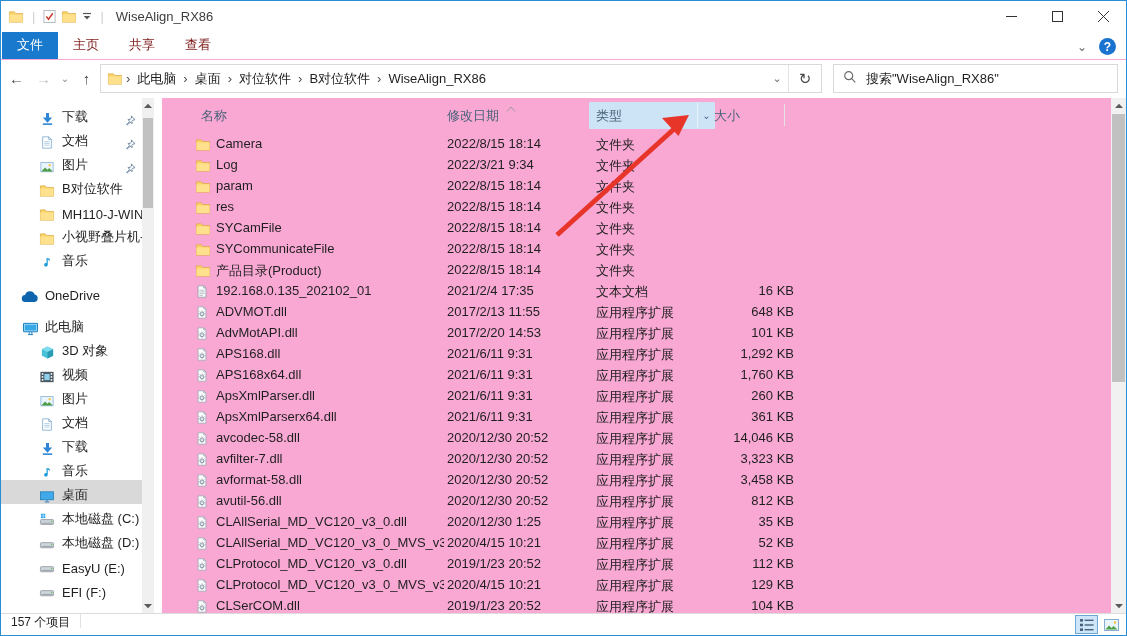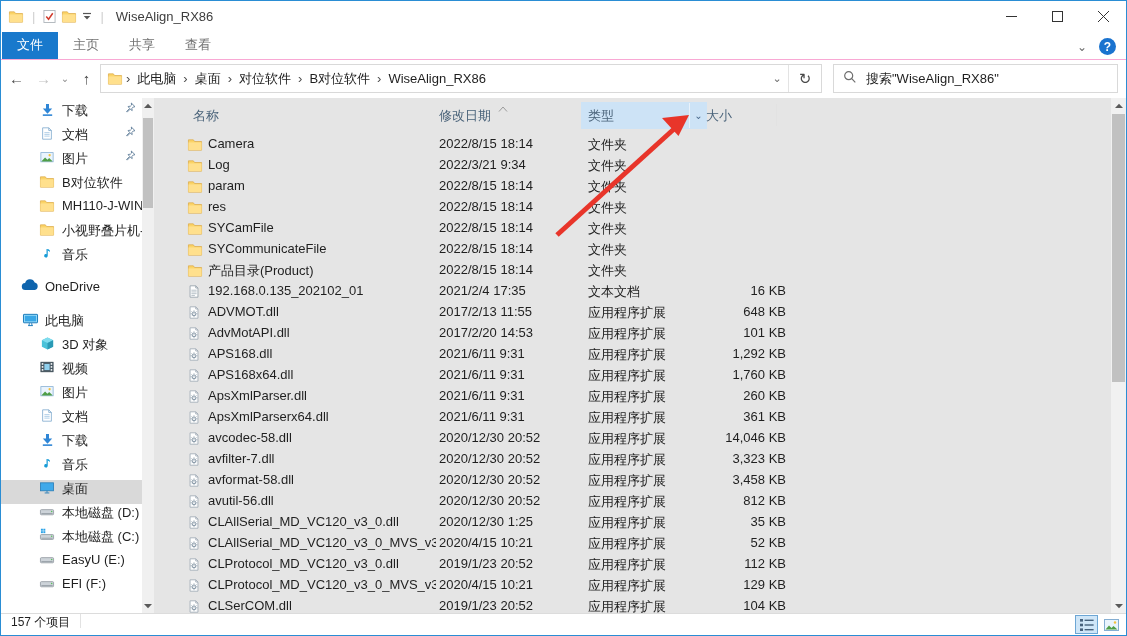--- a/index.html
+++ b/index.html
@@ -11,21 +11,21 @@
   .titlebar { height:31px; display:flex; align-items:center; padding-left:7px; }
   .qat { display:flex; align-items:center; gap:5px; }
   .qat .sep { color:#cfcfcf; font-size:13px; margin:0 3px; }
   .qat-btn { display:flex; align-items:center; }
   .title-text { margin-left:9px; font-size:13px; color:#3d3d3d; }
   .win-controls { margin-left:auto; display:flex; height:31px; }
   .win-btn { width:46px; height:31px; display:flex; align-items:center; justify-content:center; }
 
   
   .ribbon { height:28px; display:flex; align-items:flex-end; border-bottom:1px solid #f9a8d4; padding-left:1px; }
-  .tab { padding:4px 15px 5px; font-size:13px; color:#737373; cursor:default; }
+  .tab { padding:4px 15px 5px; font-size:13px; color:#7f1d1d; cursor:default; }
   .tab.active { background:var(--file-tab,#1979cc); color:#fff; }
   .ribbon-right { margin-left:auto; display:flex; align-items:center; gap:12px; padding:0 10px 4px 0; }
   .collapse-chevron { color:#6d6d6d; font-size:12px; line-height:10px; }
   .help-btn { width:17px; height:17px; border-radius:50%; background:#1a73cf; color:#fff; font-size:12px; font-weight:bold; display:flex; align-items:center; justify-content:center; }
 
   
   .navrow { height:37px; display:flex; align-items:center; padding:0 8px 0 2px; }
   .nav-btn { width:27px; height:28px; display:flex; align-items:center; justify-content:center; font-size:15px; color:#4a4a4a; }
   .nav-btn.disabled { color:#c3c3c3; }
   .nav-btn.small { width:16px; font-size:10px; color:#8d8d8d; }
@@ -36,34 +36,34 @@
   .crumb-sep { color:#4a4a4a; font-size:13px; }
   .addr-drop { width:22px; height:27px; display:flex; align-items:center; justify-content:center; color:#6d6d6d; font-size:11px; }
   .addr-refresh { width:33px; height:27px; border-left:1px solid #e3e3e3; display:flex; align-items:center; justify-content:center; color:#4a4a4a; font-size:15px; }
   .searchbox { margin-left:11px; flex:1; height:29px; border:1px solid #d9d9d9; display:flex; align-items:center; gap:9px; padding:0 9px; }
   .search-text { color:#1e1e1e; white-space:nowrap; }
 
   
   .main { position:absolute; top:97px; left:0; right:0; bottom:22px; display:flex; }
 
   .sidebar { width:141px; padding-top:4px; overflow:hidden; position:relative; }
-  .side-item { height:24px; display:flex; align-items:flex-start; gap:6px; white-space:nowrap; cursor:default; }
+  .side-item { height:24px; display:flex; align-items:flex-end; gap:6px; white-space:nowrap; cursor:default; }
   .side-item.lvl0 { padding-left:20px; }
   .side-item.lvl1 { padding-left:37px; }
   .side-item.selected { background:var(--side-sel,#d9d9d9); }
   .side-item .icon { width:18px; display:flex; justify-content:center; flex:none; }
   .side-item .pin { margin-left:auto; margin-right:6px; flex:none; display:flex; }
   .gap8 { margin-top:9px; }
 
   .side-scroll { width:12px; background:#f0f0f0; position:relative; flex:none; }
   .side-scroll .thumb { position:absolute; left:1px; right:1px; top:20px; height:90px; background:#c1c1c1; }
   .scroll-arrow { position:absolute; left:0; right:0; height:14px; display:flex; align-items:center; justify-content:center; }
   .scroll-arrow.up { top:0; } .scroll-arrow.down { bottom:0; }
 
-  .listarea { flex:1; position:relative; overflow:hidden; background:#e5e5e5; }
+  .listarea { flex:1; position:relative; overflow:hidden; background:#f9a8d4;margin-left:8px; }
   .list-header { position:absolute; top:4px; left:0; right:0; height:27px; font-size:13px; color:#4a637a; }
   .hdr-name { position:absolute; left:39px; top:5px; }
   .hdr-caret { position:absolute; left:344px; top:-2px; }
   .hdr-date { position:absolute; left:285px; top:5px; }
   .hdr-type-bg { position:absolute; left:427px; top:0; width:126px; height:27px; background:var(--type-bg,#cde3f6); display:flex; align-items:center; }
   .hdr-type-label { padding-left:7px; flex:1; }
   .hdr-type-chevron { width:18px; height:25px; display:flex; align-items:center; justify-content:center; border-left:1px solid #e9f2fb; color:#49698c; font-size:10px; }
   .hdr-size { position:absolute; left:552px; top:5px; }
   .hdr-sep { position:absolute; left:622px; top:2px; width:1px; height:22px; background:#e2e2e2; }
 
@@ -361,42 +361,42 @@
             <svg width="16" height="15" viewBox="0 0 16 16">
               <rect x="1" y="3" width="14" height="8.5" fill="#3fa9ea" stroke="#2d7fb8" stroke-width="0.9"></rect>
               <path d="M8 11.5v2M5.5 13.8h5" stroke="#2d7fb8" stroke-width="1"></path>
             </svg>
           </span>
           <span>桌面</span>
         </div>
         <div class="side-item lvl1">
           <span class="icon">
             <svg width="16" height="15" viewBox="0 0 16 16">
-              <rect x="1" y="6" width="14" height="5.5" rx="1" fill="#cdd3d9" stroke="#8a9299" stroke-width="0.8"></rect>
-              <rect x="2" y="9.6" width="12" height="1" fill="#9aa2a9"></rect>
-              <circle cx="13" cy="8" r="0.8" fill="#58c35a"></circle>
-            </svg>
-          </span>
-          <span>本地磁盘 (D:)</span>
-        </div>
-        <div class="side-item lvl1">
-          <span class="icon">
-            <svg width="16" height="15" viewBox="0 0 16 16">
               <g fill="#2ba3e8">
                 <rect x="1.5" y="0.8" width="2.1" height="2.1"></rect>
                 <rect x="4.1" y="0.8" width="2.1" height="2.1"></rect>
                 <rect x="1.5" y="3.4" width="2.1" height="2.1"></rect>
                 <rect x="4.1" y="3.4" width="2.1" height="2.1"></rect>
               </g>
               <rect x="1" y="7" width="14" height="5.2" rx="1" fill="#cdd3d9" stroke="#8a9299" stroke-width="0.8"></rect>
               <rect x="2" y="10.4" width="12" height="1" fill="#9aa2a9"></rect>
               <circle cx="13" cy="8.8" r="0.8" fill="#58c35a"></circle>
             </svg>
           </span>
           <span>本地磁盘 (C:)</span>
+        </div>
+        <div class="side-item lvl1">
+          <span class="icon">
+            <svg width="16" height="15" viewBox="0 0 16 16">
+              <rect x="1" y="6" width="14" height="5.5" rx="1" fill="#cdd3d9" stroke="#8a9299" stroke-width="0.8"></rect>
+              <rect x="2" y="9.6" width="12" height="1" fill="#9aa2a9"></rect>
+              <circle cx="13" cy="8" r="0.8" fill="#58c35a"></circle>
+            </svg>
+          </span>
+          <span>本地磁盘 (D:)</span>
         </div>
         <div class="side-item lvl1">
           <span class="icon">
             <svg width="16" height="15" viewBox="0 0 16 16">
               <rect x="1" y="6" width="14" height="5.5" rx="1" fill="#cdd3d9" stroke="#8a9299" stroke-width="0.8"></rect>
               <rect x="2" y="9.6" width="12" height="1" fill="#9aa2a9"></rect>
               <circle cx="13" cy="8" r="0.8" fill="#58c35a"></circle>
             </svg>
           </span>
           <span>EasyU (E:)</span>

